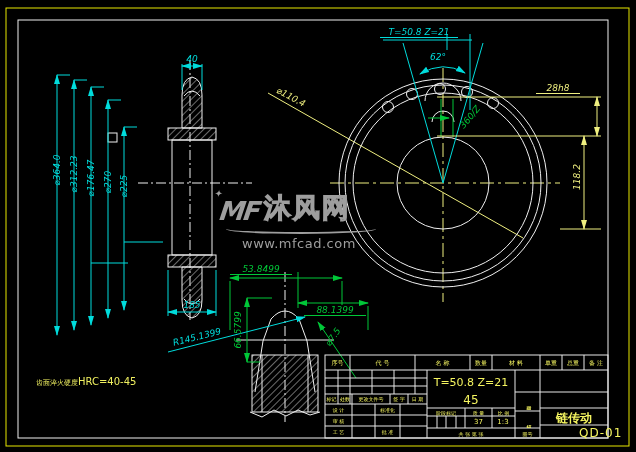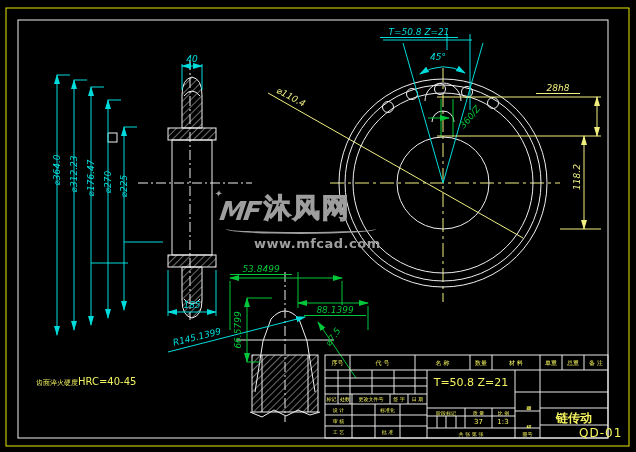--- a/index.html
+++ b/index.html
@@ -23,21 +23,21 @@
   .tb.vt{writing-mode:vertical-rl;text-orientation:upright;line-height:14px;}
   .wm{position:absolute;left:220px;top:190px;width:195px;z-index:5;color:#9e9e9e;}
   .wm-row{display:flex;align-items:flex-end;}
   .wm-logo{font:italic 900 26px "DejaVu Sans",sans-serif;transform:skewX(-8deg);
            letter-spacing:-2px;margin-right:4px;}
   .wm-star{font-size:10px;position:absolute;left:-8px;top:-8px;}
   .wm-brand{font-weight:bold;font-size:27px;color:#1a1a1a;
             -webkit-text-stroke:1.2px #9e9e9e;letter-spacing:2px;}
   .wm-line{width:150px;height:5px;border-bottom:2px solid #9e9e9e;
            border-radius:0 0 70% 70%/0 0 100% 100%;margin:1px 0 2px 6px;}
-  .wm-url{font-weight:bold;font-size:13px;letter-spacing:.5px;margin-left:34px;}
+  .wm-url{font-weight:normal;font-size:13px;letter-spacing:.5px;margin-left:22px;}
 </style>
 </head>
 <body>
 
 <div class="canvas">
 
 <svg width="636" height="452">
   <defs>
     <pattern id="h" width="5" height="5" patternUnits="userSpaceOnUse" patternTransform="rotate(45)">
       <line x1="0" y1="0" x2="0" y2="5" stroke="#d8d8d8" stroke-width="1"></line>
@@ -213,21 +213,21 @@
 
 <span class="lbl" style="left:35px;top:165px;width:44px;transform:rotate(-90deg);">⌀364.0</span>
 <span class="lbl" style="left:52px;top:169px;width:44px;transform:rotate(-90deg);">⌀312.23</span>
 <span class="lbl" style="left:69px;top:173px;width:44px;transform:rotate(-90deg);">⌀176.47</span>
 <span class="lbl" style="left:86px;top:177px;width:44px;transform:rotate(-90deg);">⌀270</span>
 <span class="lbl" style="left:102px;top:181px;width:44px;transform:rotate(-90deg);">⌀225</span>
 <span class="lbl" style="left:180px;top:54px;width:24px;">40</span>
 <span class="lbl" style="left:176px;top:300px;width:32px;">185</span>
 
 <span class="lbl" style="left:380px;top:27px;width:78px;border-bottom:1px solid #00dcdc;">T=50.8 Z=21</span>
-<span class="lbl" style="left:425px;top:52px;width:26px;">45°</span>
+<span class="lbl" style="left:425px;top:52px;width:26px;">62°</span>
 <span class="lbl y" style="left:259px;top:92px;width:64px;transform:rotate(28deg);">⌀110.4</span>
 <span class="lbl y" style="left:536px;top:83px;width:44px;border-bottom:1px solid #f0f080;">28h8</span>
 <span class="lbl g" style="left:448px;top:112px;width:44px;transform:rotate(-50deg);">360/Z</span>
 <span class="lbl y" style="left:551px;top:172px;width:52px;transform:rotate(-90deg);">118.2</span>
 
 <span class="lbl g" style="left:230px;top:264px;width:62px;border-bottom:1px solid #00c838;">53.8499</span>
 <span class="lbl g" style="left:304px;top:289px;width:62px;border-bottom:1px solid #00c838;margin-top:16px;">88.1399</span>
 <span class="lbl g" style="left:212px;top:325px;width:52px;transform:rotate(-90deg);">66.5799</span>
 <span class="lbl g" style="left:317px;top:332px;width:32px;transform:rotate(-55deg);">⌀7.5</span>
 <span class="lbl" style="left:158px;top:332px;width:78px;transform:rotate(-14deg);">R145.1399</span>
@@ -239,20 +239,21 @@
 <span class="tb" style="left:325px;top:358px;width:25px;">序号</span>
 <span class="tb" style="left:350px;top:358px;width:65px;">代  号</span>
 <span class="tb" style="left:415px;top:358px;width:55px;">名  称</span>
 <span class="tb" style="left:470px;top:358px;width:22px;">数量</span>
 <span class="tb" style="left:492px;top:358px;width:48px;">材  料</span>
 <span class="tb" style="left:540px;top:358px;width:22px;">单重</span>
 <span class="tb" style="left:562px;top:358px;width:22px;">总重</span>
 <span class="tb" style="left:584px;top:358px;width:24px;">备 注</span>
 
 <span class="tb t11" style="left:427px;top:376px;width:88px;">T=50.8 Z=21</span>
+<span class="tb t12" style="left:427px;top:393px;width:88px;">45</span>
 
 <span class="tb t5" style="left:325px;top:395px;width:13px;">标记</span>
 <span class="tb t5" style="left:338px;top:395px;width:14px;">处数</span>
 <span class="tb t5" style="left:352px;top:395px;width:38px;">更改文件号</span>
 <span class="tb t5" style="left:390px;top:395px;width:18px;">签 字</span>
 <span class="tb t5" style="left:408px;top:395px;width:19px;">日 期</span>
 
 <span class="tb t5" style="left:325px;top:406px;width:27px;">设 计</span>
 <span class="tb t5" style="left:325px;top:417px;width:27px;">审 核</span>
 <span class="tb t5" style="left:325px;top:428px;width:27px;">工 艺</span>

